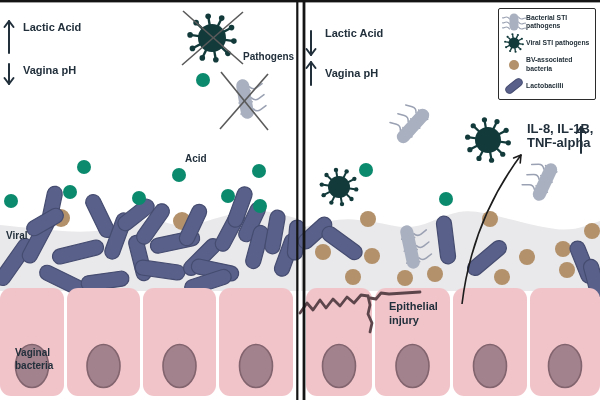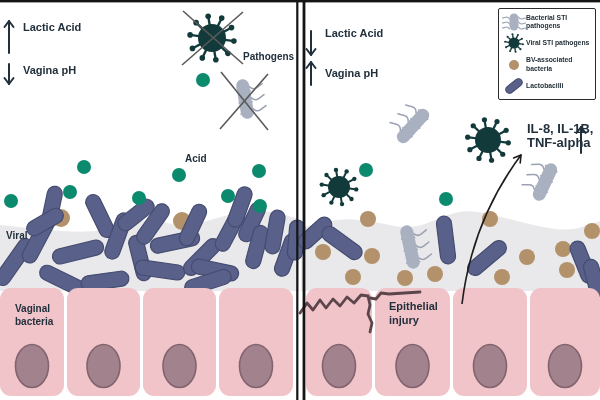--- a/index.html
+++ b/index.html
@@ -4,21 +4,21 @@
 <style>
   html,body{margin:0;padding:0;background:#fff;}
   .stage{position:relative;width:600px;height:400px;background:#fff;overflow:hidden;
          font-family:"Liberation Sans",sans-serif;color:#22303c;}
   svg.scene{position:absolute;left:0;top:0;}
   .lbl{position:absolute;font-weight:700;white-space:nowrap;z-index:5;}
   .h1{font-size:11px;line-height:14.5px;}
   .sm{font-size:10px;}
   .cyto{font-size:13px;line-height:14px;}
   .inj{font-size:11px;line-height:14px;white-space:normal;}
-  .veplbl{font-size:10px;line-height:13px;}
+  .veplbl{font-size:10px;line-height:13px;margin-top:44px;}
   .legend{position:absolute;left:498px;top:8px;width:98px;height:92px;background:#fff;
           border:1.6px solid #2b2b2b;border-radius:2px;z-index:6;box-sizing:border-box;
           display:flex;flex-direction:column;justify-content:space-evenly;padding:2px 3px;}
   .lrow{display:flex;align-items:center;}
   .licon{width:24px;height:20px;flex:0 0 24px;display:flex;align-items:center;justify-content:center;}
   .ltext{font-size:6.8px;line-height:8.2px;font-weight:700;color:#24313a;}
 </style>
 </head>
 <body>
 

